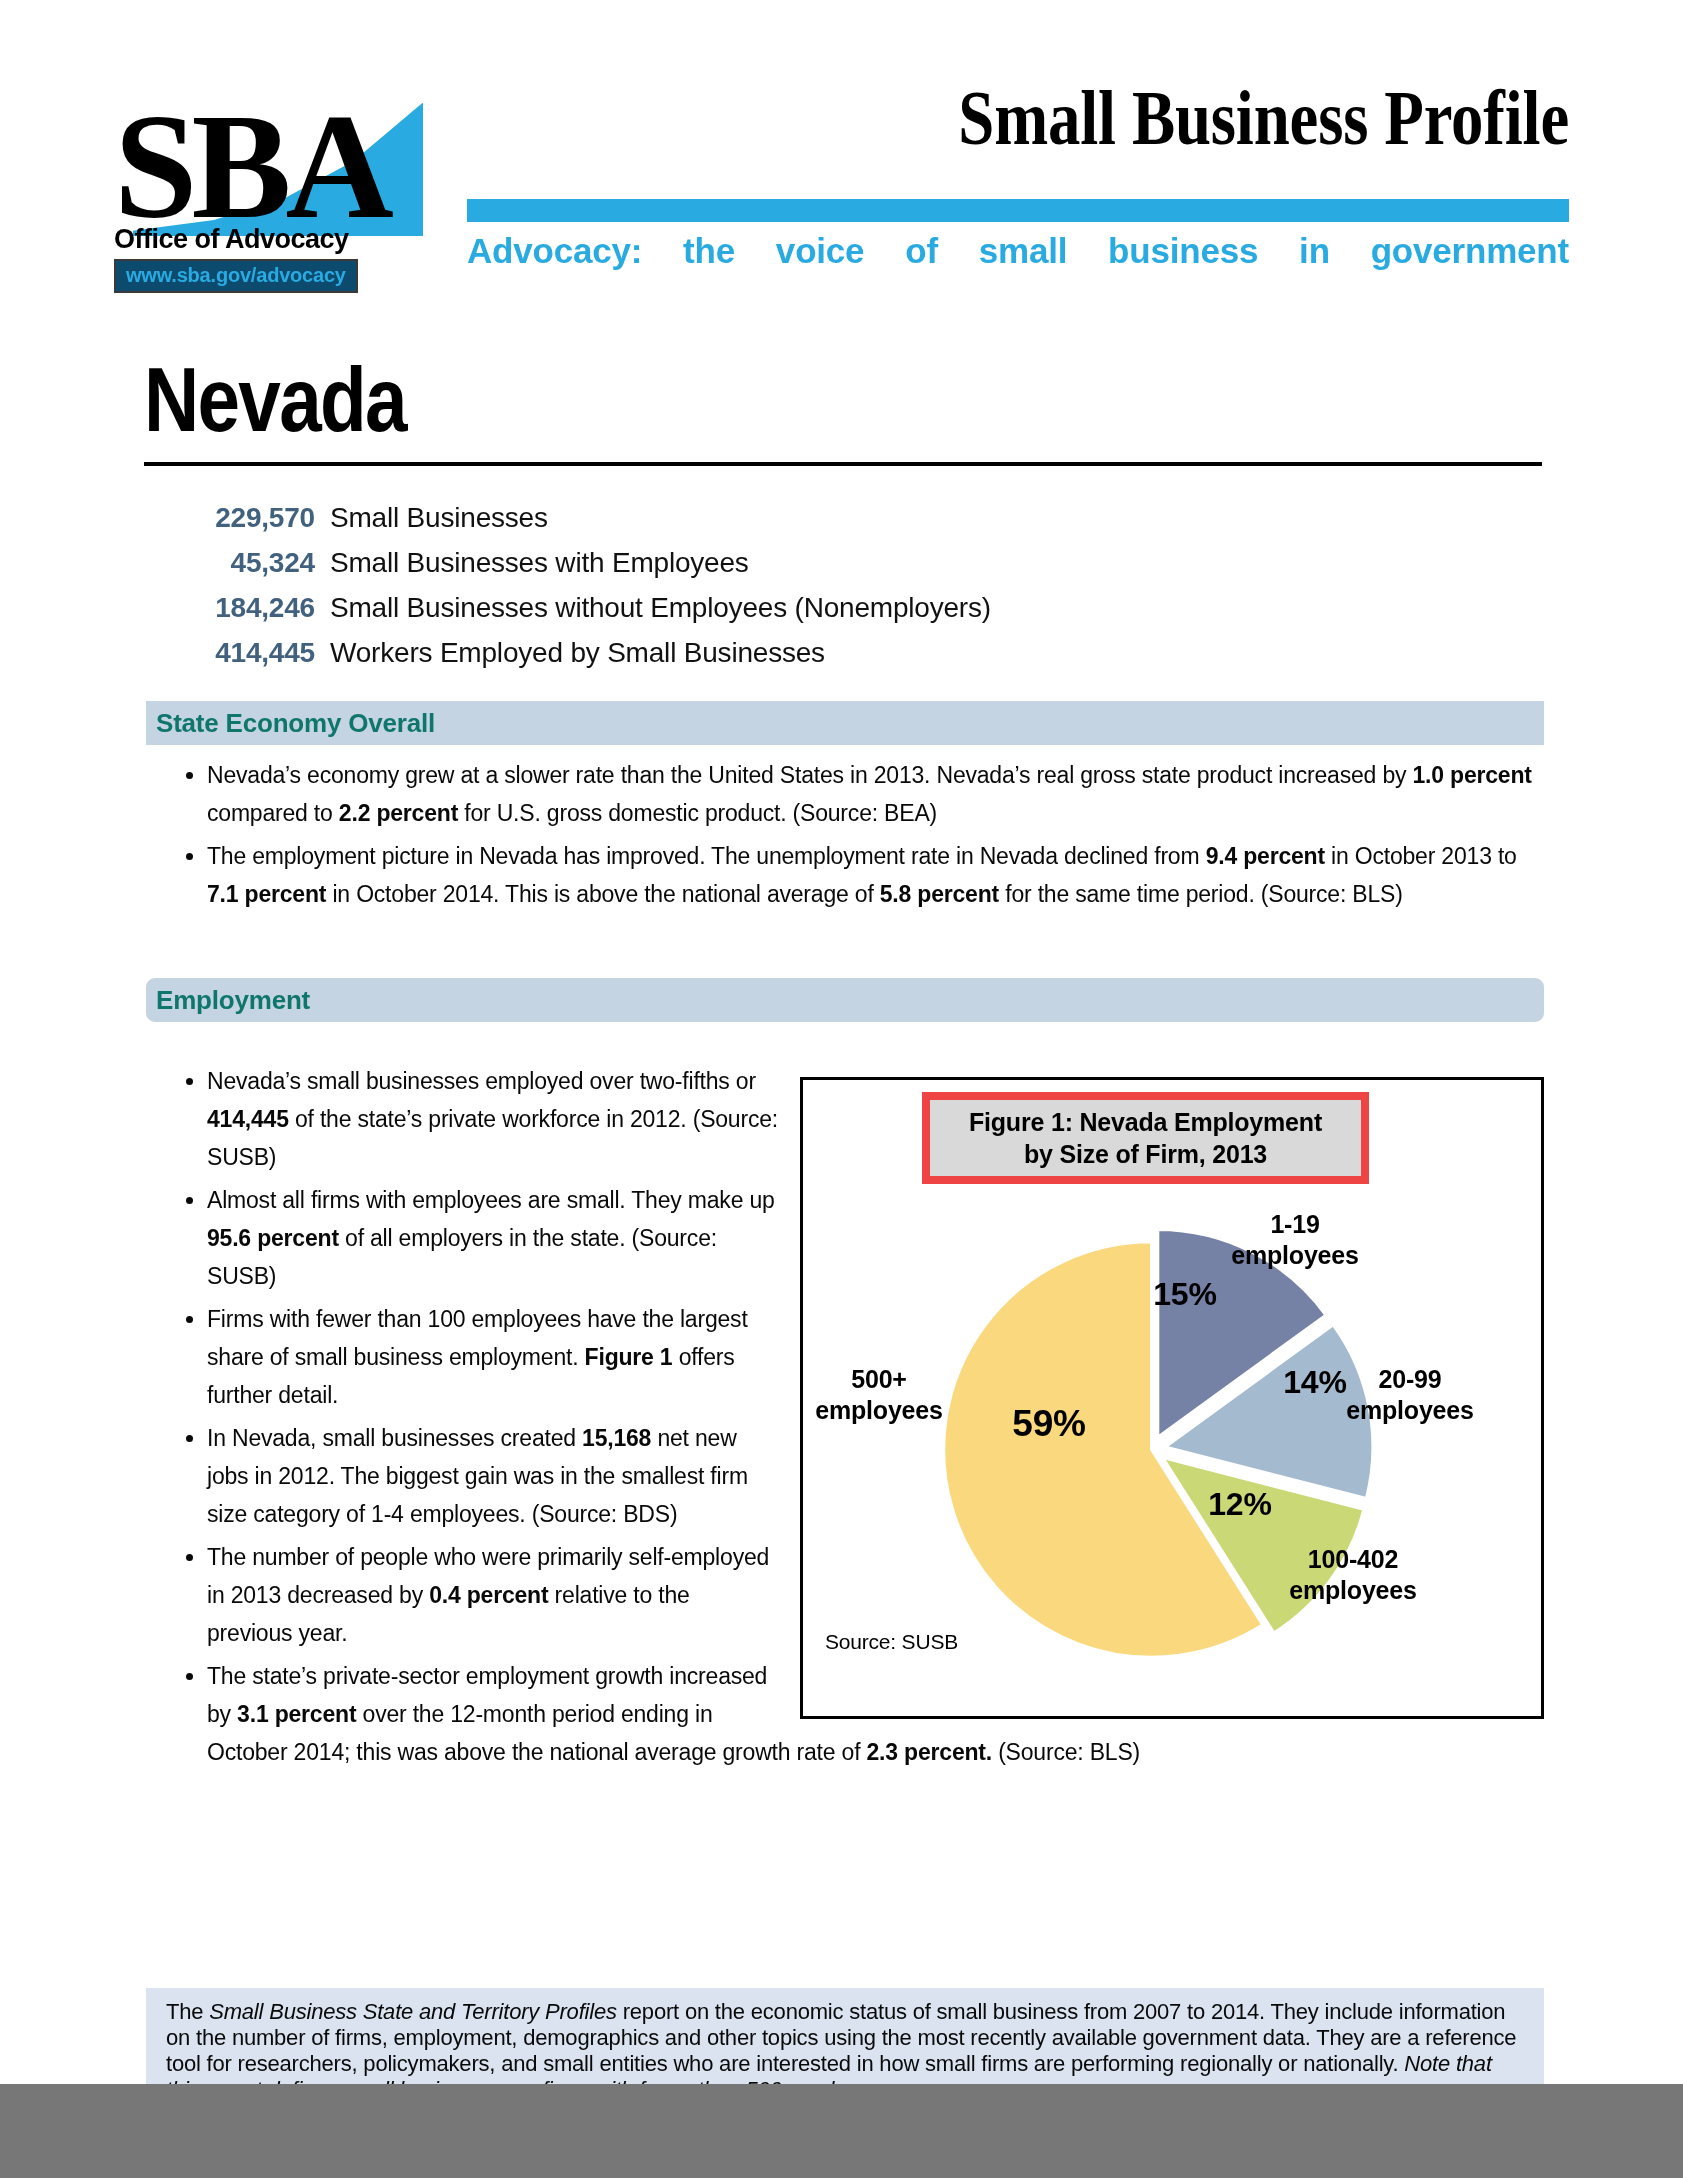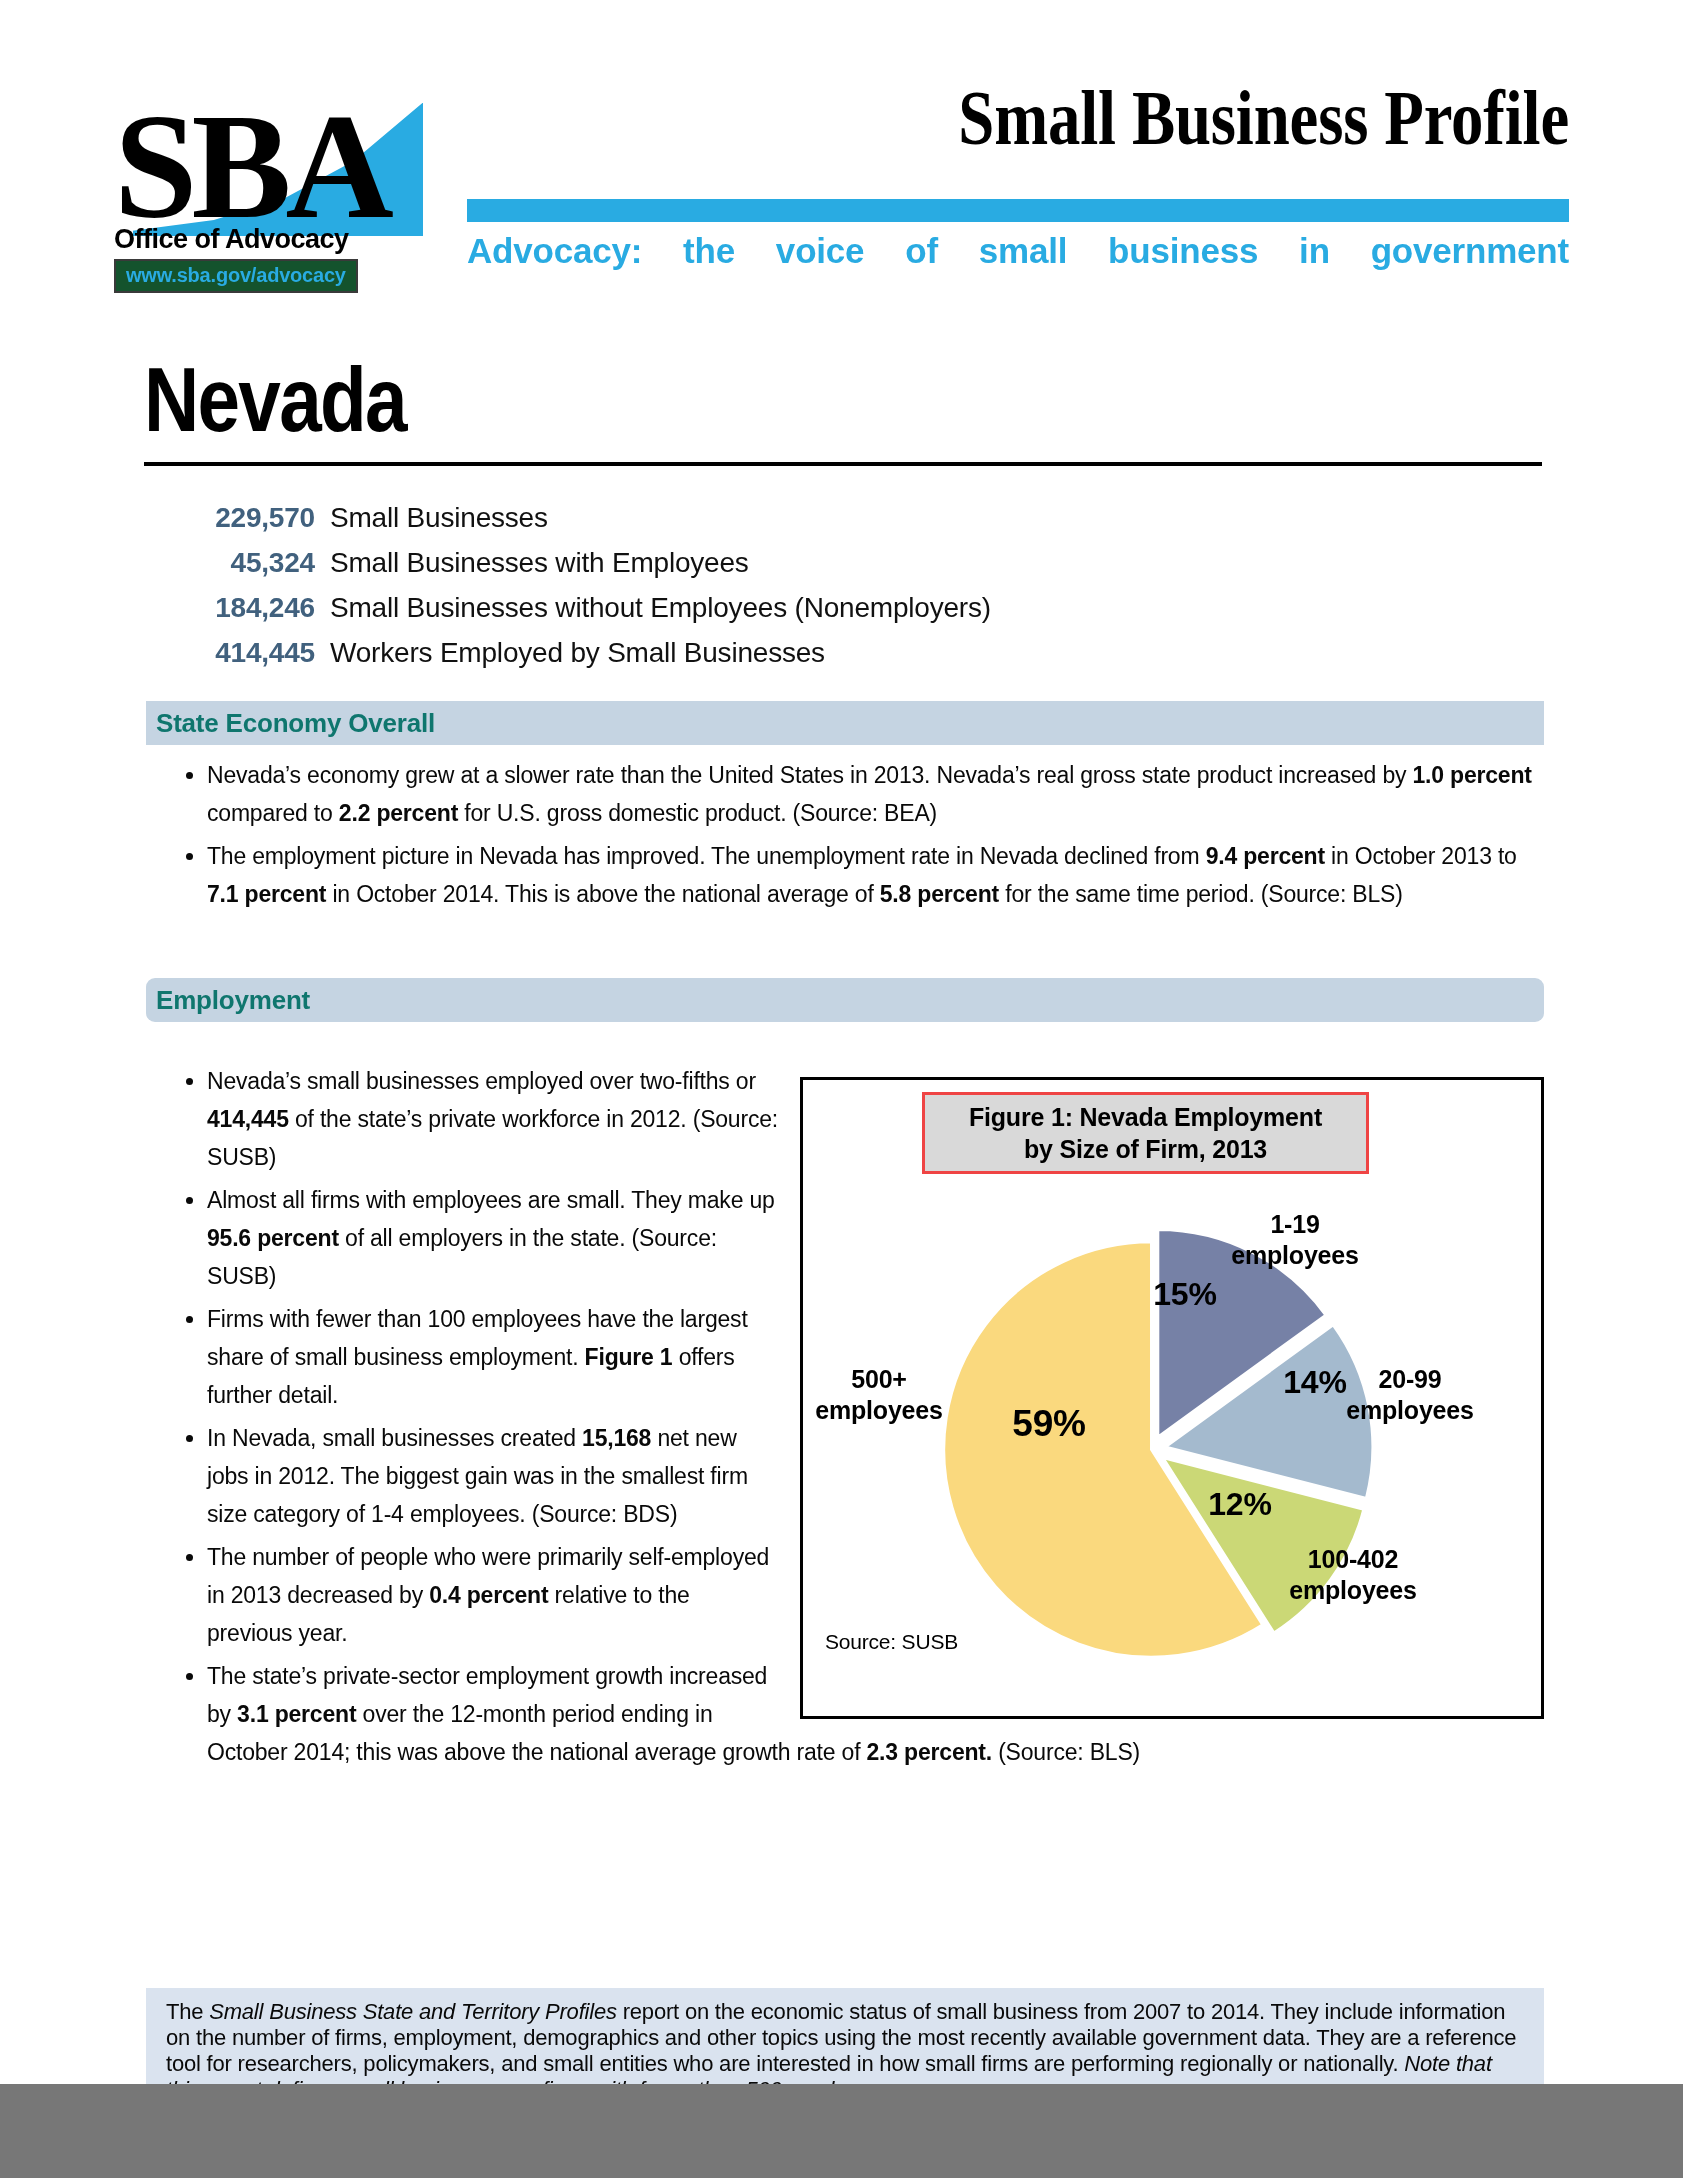--- a/index.html
+++ b/index.html
@@ -16,21 +16,21 @@
     font-family:"Liberation Sans",sans-serif;color:#000;overflow:hidden;
     margin:0 auto;letter-spacing:-0.2px;
   }
   
   .logo{position:absolute;left:114px;top:91px;width:309px;height:145px;}
   .logo-swoosh{position:absolute;left:6%;top:8%;width:94%;height:92%;background:var(--accent);
     clip-path:polygon(0% 96%,28% 88%,52% 72%,76% 44%,100% 0%,100% 100%,0% 100%);}
   .logo-text{position:relative;font-family:"Liberation Serif",serif;font-weight:bold;
     font-size:150px;line-height:1;letter-spacing:-6px;color:#000;}
   .logo-office{position:absolute;left:114px;top:224px;font-size:27px;font-weight:bold;letter-spacing:-0.5px;}
-  .logo-urlbox{position:absolute;left:114px;top:259px;border:2px solid #3a3a3a;background:#14532d;
+  .logo-urlbox{position:absolute;left:114px;top:259px;border:2px solid #3a3a3a;background:#0c4a6e;
     padding:3px 10px 4px 10px;font-size:20px;font-weight:bold;color:var(--accent);}
   .doc-title{position:absolute;left:693px;top:77px;width:876px;text-align:right;
     font-family:"Liberation Serif",serif;font-weight:bold;font-size:79px;line-height:1.05;
     transform:scaleX(0.82);transform-origin:100% 50%;white-space:nowrap;}
   .accent-bar{position:absolute;left:467px;top:199px;width:1102px;height:23px;background:var(--accent);}
   .tagline{position:absolute;left:467px;top:231px;width:1102px;color:var(--accent);
     font-weight:bold;font-size:35px;text-align:justify;text-align-last:justify;}
   
   .state-name{position:absolute;left:144px;top:348px;font-size:91px;font-weight:bold;
     letter-spacing:-2px;transform:scaleX(0.84);transform-origin:0 50%;white-space:nowrap;}
@@ -49,21 +49,21 @@
   .bullets{list-style:disc;margin:0;padding:0 0 0 61px;font-size:23px;line-height:38px;color:#090909;}
   .bullets li{margin-bottom:5px;padding-right:6px;}
   .bullets b{font-weight:bold;}
   #economy-body{position:absolute;left:146px;top:756px;width:1398px;}
   #employment-body{position:absolute;left:146px;top:1032px;width:1398px;}
   #employment-body .bullets{padding-top:30px;}
   
   .figure-box{float:right;width:744px;height:642px;border:3px solid #000;background:#fff;
     margin:45px 0 12px 22px;position:relative;}
   .fig-title{position:absolute;left:119px;top:12px;width:447px;background:var(--fig-title-bg);
-    border:3px solid #ef4444;text-align:center;font-size:25px;font-weight:bold;line-height:32px;
+    border:8px solid #ef4444;text-align:center;font-size:25px;font-weight:bold;line-height:32px;
     padding:6px 4px;}
   .pie-svg{position:absolute;left:121px;top:142px;width:455px;height:455px;}
   .pie-cat{position:absolute;transform:translate(-50%,-50%);text-align:center;
     font-size:25px;font-weight:bold;line-height:31px;}
   .pie-pct{position:absolute;transform:translate(-50%,-50%);font-size:32px;font-weight:bold;}
   .pie-pct.big{font-size:37px;}
   .fig-source{position:absolute;left:22px;top:550px;font-size:21px;}
   
   .footer-box{position:absolute;left:146px;top:1988px;width:1398px;background:var(--footer-bg);
     padding:11px 20px 12px 20px;font-size:22px;line-height:26px;color:#090909;}

